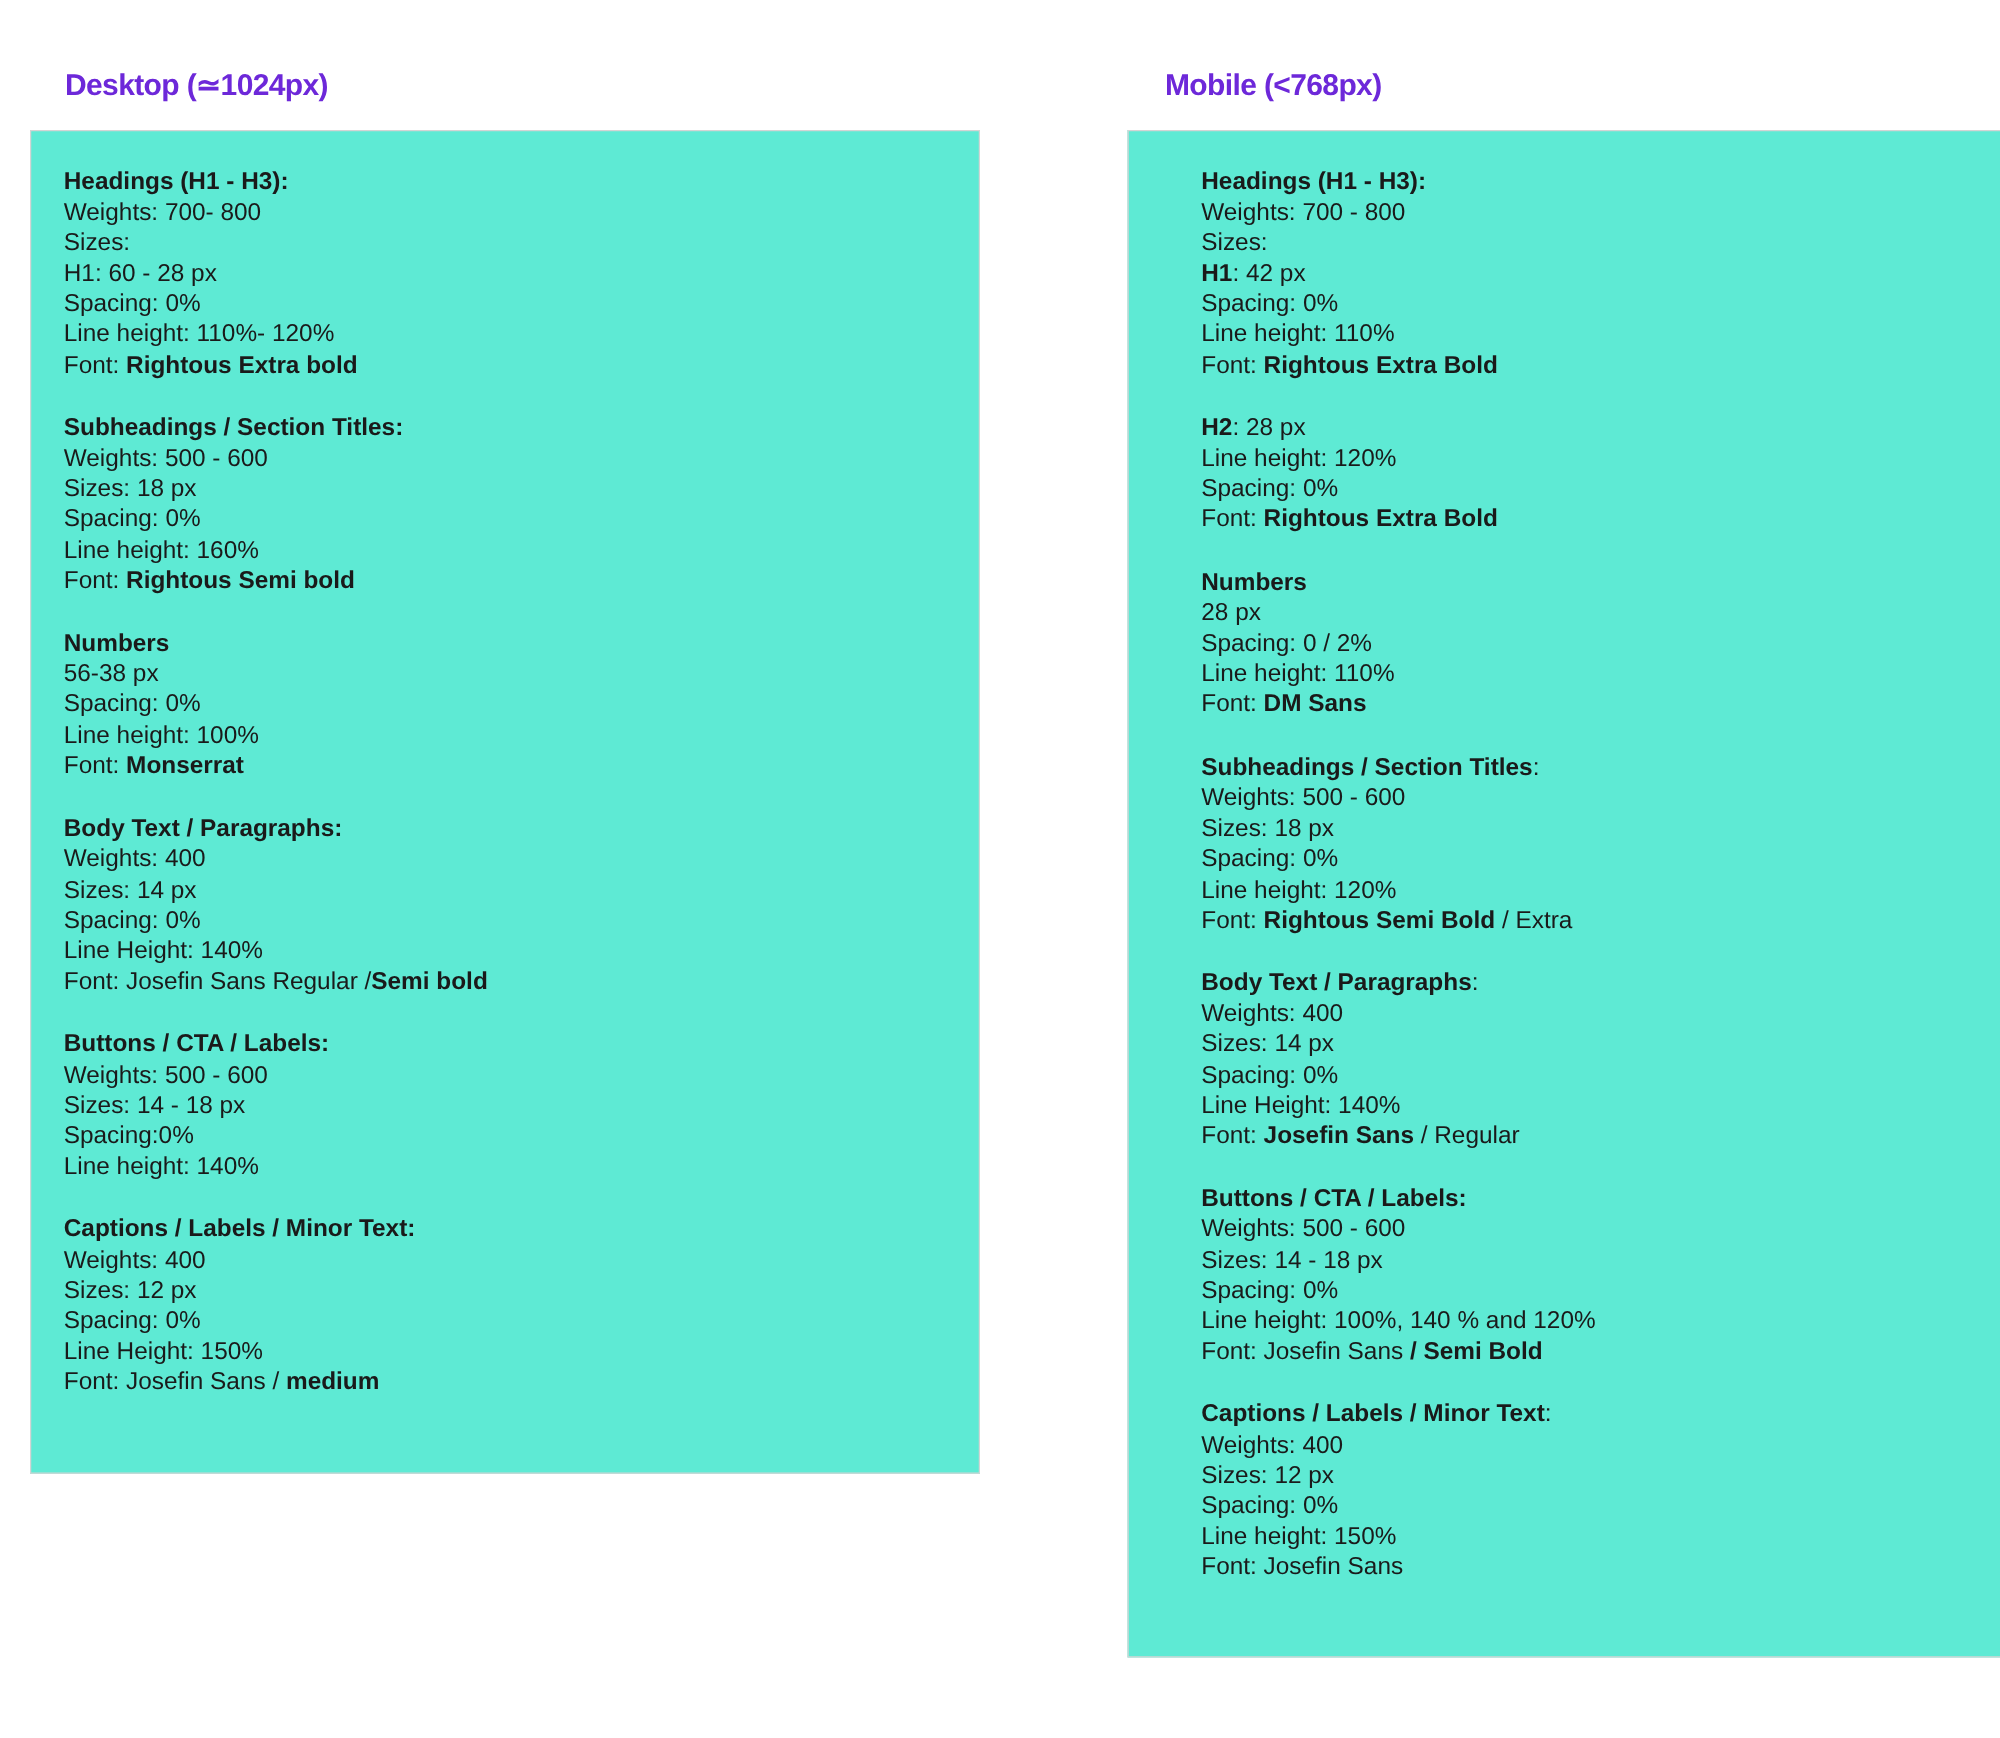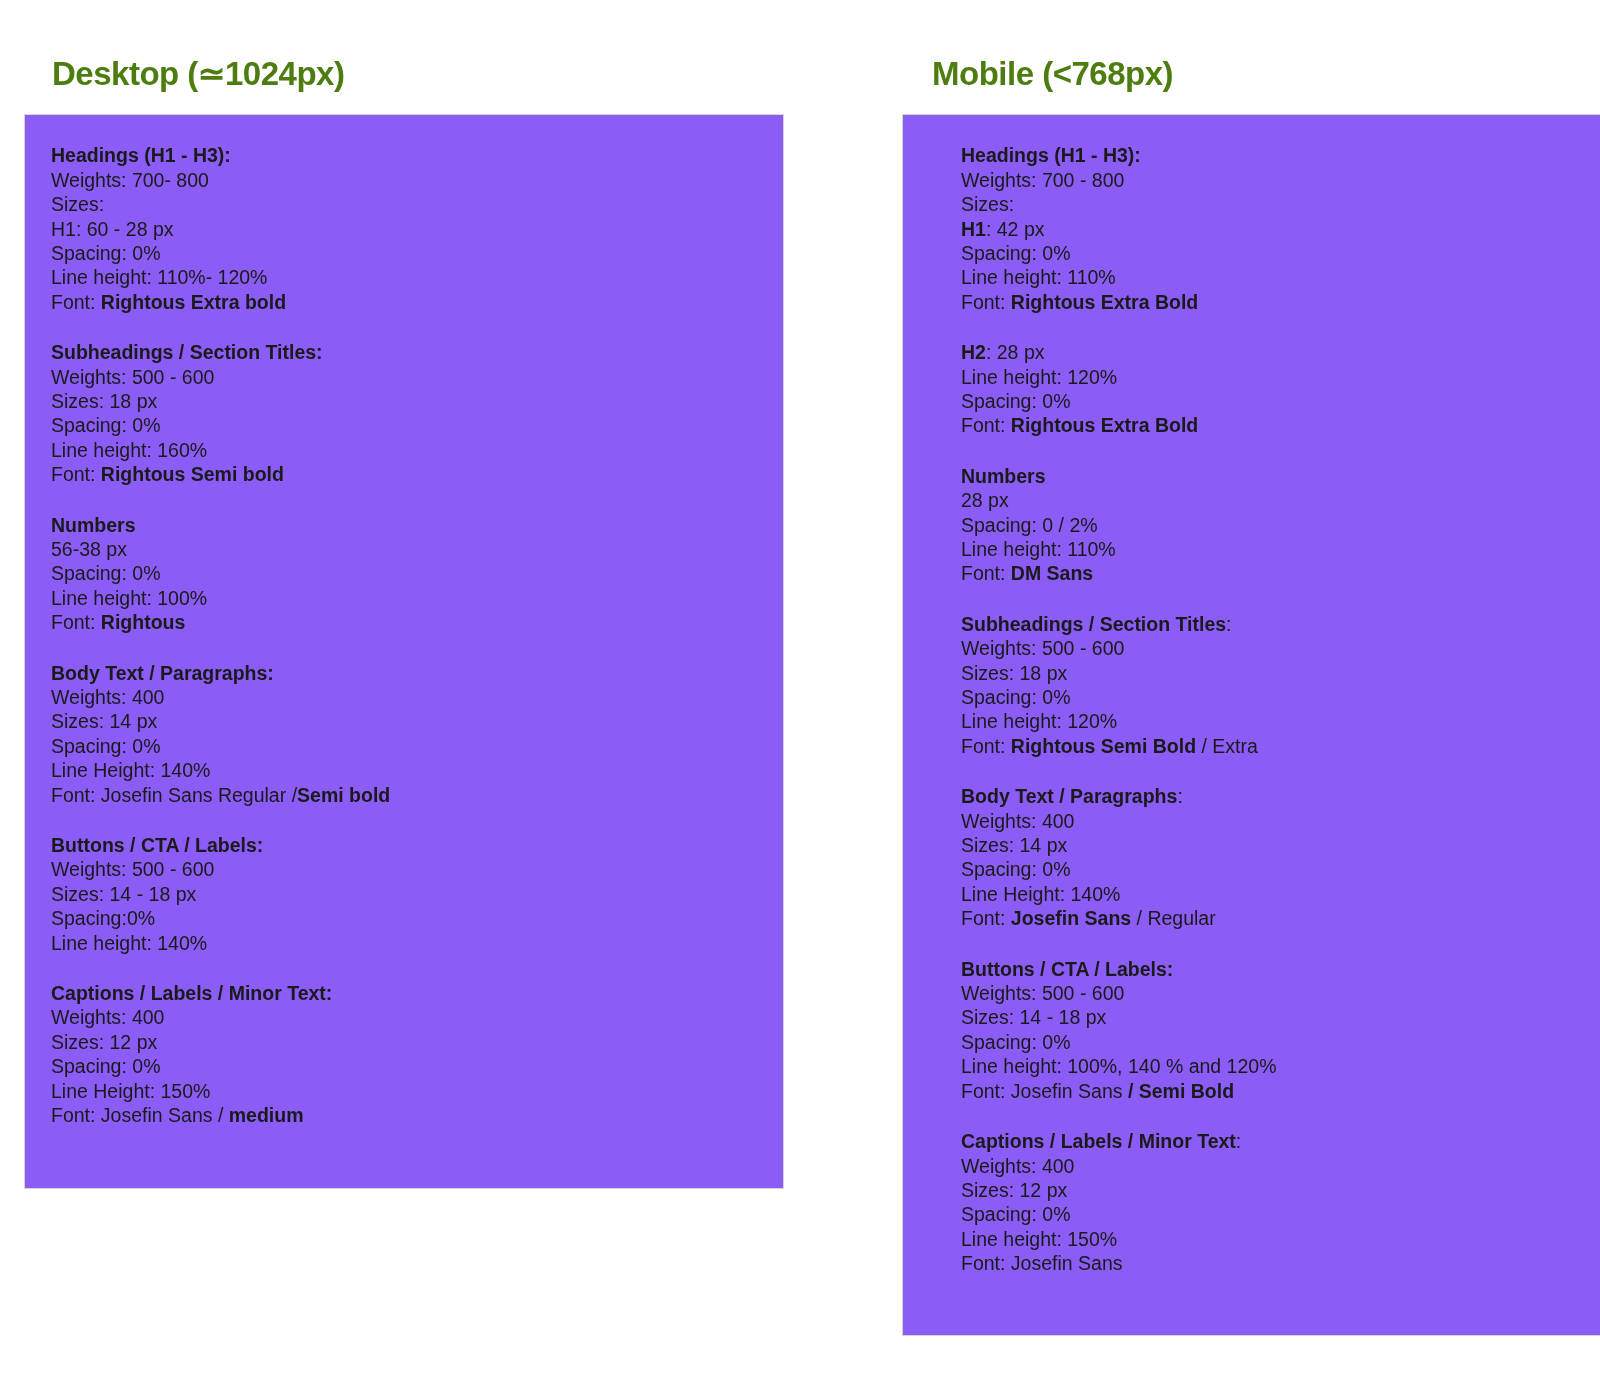--- a/index.html
+++ b/index.html
@@ -21,32 +21,32 @@
     box-sizing: border-box;
   }
   .column {
     position: absolute;
     top: 0;
   }
   .col-desktop { left: 24px; width: 780px; }
   .col-mobile  { left: 866px; width: 700px; margin-left: 36px; }
 
   .col-title {
-    font-size: 33px;
+    font-size: 24px;
     font-weight: bold;
     letter-spacing: -0.5px;
-    color: #4d7c0f;
+    color: #6d28d9;
     margin: 56px 0 0 28px;
     line-height: 1.1;
   }
   .col-mobile .col-title { margin-left: 30px; }
 
   .panel {
     border: 1px solid #d4d4d4;
-    background: #8b5cf6;
+    background: #5eead4;
     box-sizing: border-box;
     margin-top: 22px;
   }
   .panel-desktop {
     width: 760px;
     height: 1075px;
     padding: 28px 26px 20px 26px;
   }
   .panel-mobile {
     width: 700px;
@@ -90,21 +90,21 @@
           <div class="line"><span class="reg">Sizes: 18 px</span></div>
           <div class="line"><span class="reg">Spacing: 0%</span></div>
           <div class="line"><span class="reg">Line height: 160%</span></div>
           <div class="line"><span class="reg">Font: </span><b>Rightous Semi bold</b></div>
         </div>
         <div class="group">
           <div class="line head"><b>Numbers</b></div>
           <div class="line"><span class="reg">56-38 px</span></div>
           <div class="line"><span class="reg">Spacing: 0%</span></div>
           <div class="line"><span class="reg">Line height: 100%</span></div>
-          <div class="line"><span class="reg">Font: </span><b>Rightous</b></div>
+          <div class="line"><span class="reg">Font: </span><b>Monserrat</b></div>
         </div>
         <div class="group">
           <div class="line head"><b>Body Text / Paragraphs:</b></div>
           <div class="line"><span class="reg">Weights: 400</span></div>
           <div class="line"><span class="reg">Sizes: 14 px</span></div>
           <div class="line"><span class="reg">Spacing: 0%</span></div>
           <div class="line"><span class="reg">Line Height: 140%</span></div>
           <div class="line"><span class="reg">Font: Josefin Sans Regular /</span><b>Semi bold</b></div>
         </div>
         <div class="group">

